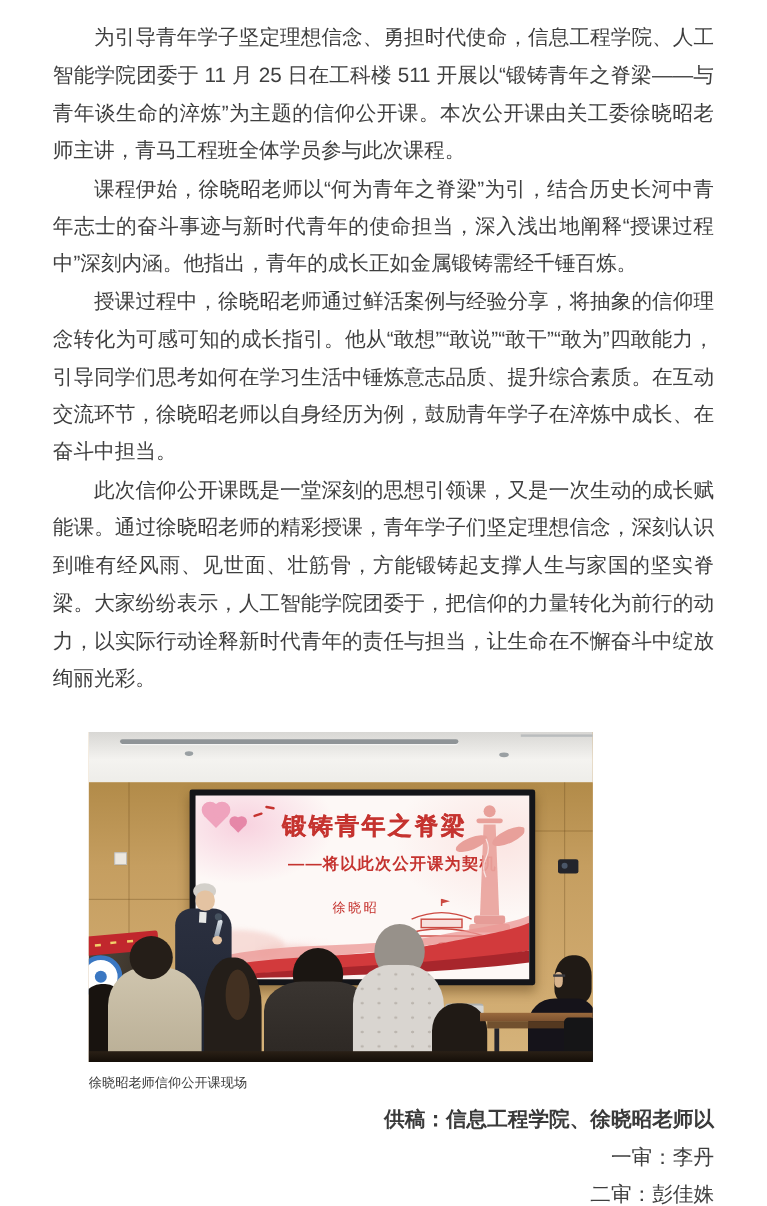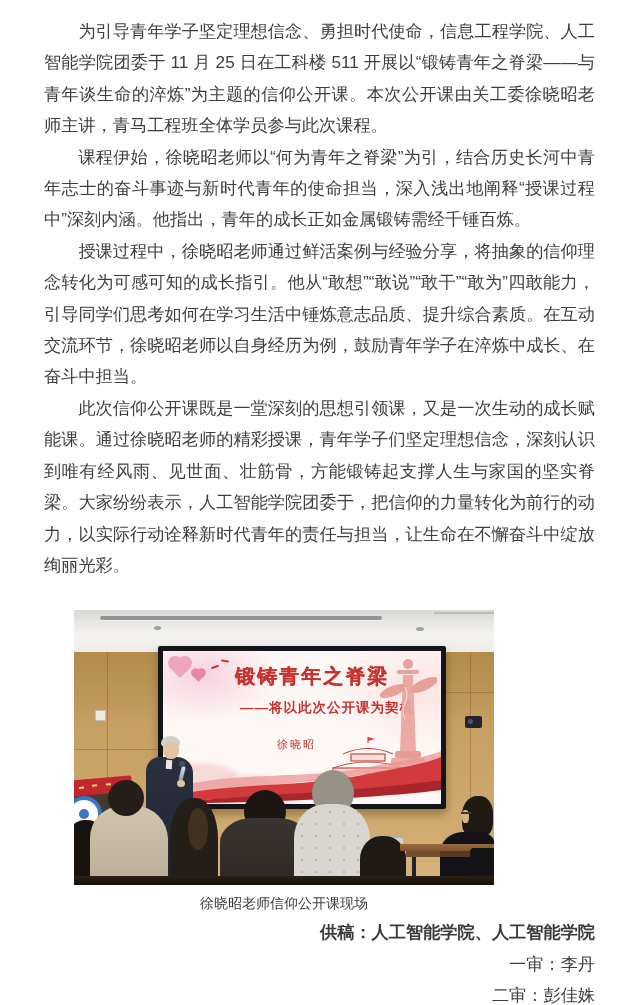--- a/index.html
+++ b/index.html
@@ -21,21 +21,21 @@
   .wall{left:0;top:42px;width:420px;height:233px;background:linear-gradient(180deg,#b28b49 0%,#c59e60 30%,#cfa96e 70%,#d6b47c 100%);}
   .seam{background:rgba(100,70,25,.3);}
   .sv1{left:33px;top:42px;width:1px;height:130px;}
   .sv2{left:396px;top:42px;width:1px;height:168px;}
   .sh1{left:372px;top:82px;width:48px;height:1px;}
   .sh2{left:0;top:139px;width:84px;height:1px;}
   .switch{left:21px;top:100px;width:9px;height:9px;background:#ece7df;border:1px solid rgba(0,0,0,.18);border-radius:1px;}
   .camera{left:391px;top:106px;width:17px;height:12px;background:#23242b;border-radius:2px;}
   .camera .lens{left:3px;top:3px;width:5px;height:5px;background:#4a5668;border-radius:50%;}
   
-  .screen{left:84px;top:36px;width:288px;height:163px;background:#141519;border-radius:2px;box-shadow:0 5px 9px rgba(70,45,10,.4);}
+  .screen{left:84px;top:48px;width:288px;height:163px;background:#141519;border-radius:2px;box-shadow:0 5px 9px rgba(70,45,10,.4);}
   .slide{left:5px;top:5px;width:278px;height:153px;overflow:hidden;background:
     radial-gradient(110px 70px at 14% 16%, rgba(247,205,220,.9), rgba(247,205,220,0) 70%),
     radial-gradient(130px 90px at 92% 25%, rgba(250,224,221,.8), rgba(250,224,221,0) 70%),
     radial-gradient(90px 45px at 30% 98%, rgba(246,210,205,.5), rgba(246,210,205,0) 75%),
     #fdf8f6;}
   .heart{background:#efa3bd;transform:rotate(45deg);}
   .heart::before,.heart::after{content:"";position:absolute;width:100%;height:100%;border-radius:50%;background:inherit;}
   .heart::before{left:-50%;top:0;}
   .heart::after{left:0;top:-50%;}
   .h1{width:14px;height:14px;left:10px;top:10px;}
@@ -90,21 +90,21 @@
   .s7-glasses{left:387px;top:202px;width:10px;height:2px;background:#3a3a3f;}
   .s7-body{left:366px;top:222px;width:56px;height:54px;background:#15131a;border-radius:40% 28% 0 0;}
   .desk-top{left:326px;top:234px;width:94px;height:7px;background:linear-gradient(#9a6a3d,#7e5330);z-index:6;}
   .desk-apron{left:332px;top:241px;width:84px;height:6px;background:#5f3f22;opacity:.85;z-index:6;}
   .desk-leg{width:4px;height:28px;background:#23232a;z-index:6;}
   .dl1{left:338px;top:247px;}
   .dl2{left:408px;top:247px;}
   .black-chair{left:396px;top:238px;width:26px;height:38px;background:#151517;border-radius:4px 4px 0 0;z-index:6;}
   .bottom-strip{left:0;bottom:0;width:420px;height:9px;background:linear-gradient(#2a2016,#140e08);z-index:7;}
   
-  .caption{margin:6px 0 0 74px;width:420px;text-align:center;font-size:14px;line-height:24px;color:#3c3c3c;}
+  .caption{margin:6px 0 0 74px;width:420px;text-align:left;font-size:11px;line-height:24px;color:#3c3c3c;}
   .credits{padding:2px 44px 0 44px;text-align:right;font-size:17.2px;line-height:31.4px;color:#3e3e3e;}
   .credit-source{font-weight:bold;color:#3a3a3a;}
   svg{display:block;}
 </style>
 </head>
 <body>
 
 <div class="page">
 
   <div class="doc">
@@ -218,19 +218,19 @@
       <div class="desk-leg dl1"></div>
       <div class="desk-leg dl2"></div>
       <div class="black-chair"></div>
       <div class="bottom-strip"></div>
     </div>
   </div>
 
   <div class="caption">徐晓昭老师信仰公开课现场</div>
 
   <div class="credits">
-    <div class="credit-source">供稿：人工智能学院、人工智能学院</div>
+    <div class="credit-source">供稿：信息工程学院、徐晓昭老师以</div>
     <div class="credit-line">一审：李丹</div>
     <div class="credit-line">二审：彭佳姝</div>
     <div class="credit-line">三审：王乐</div>
   </div>
 
 </div>
 
 </body></html>

